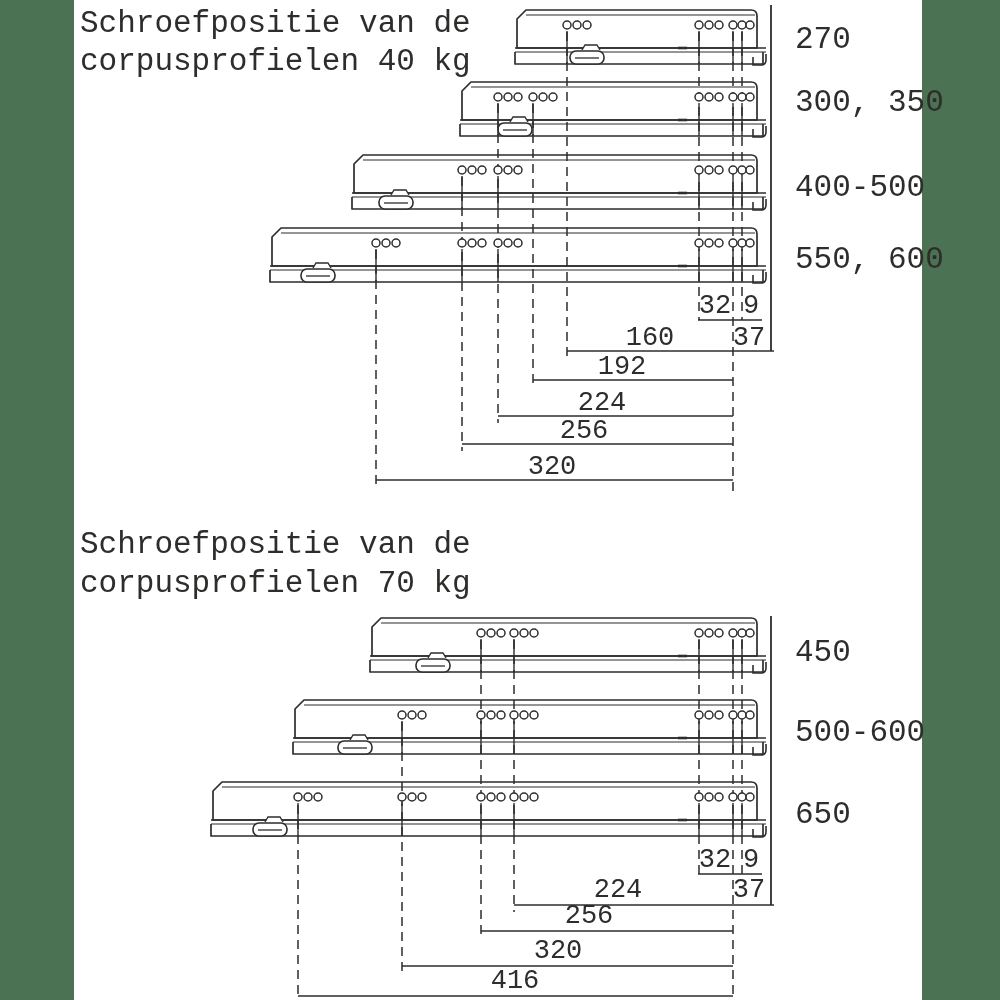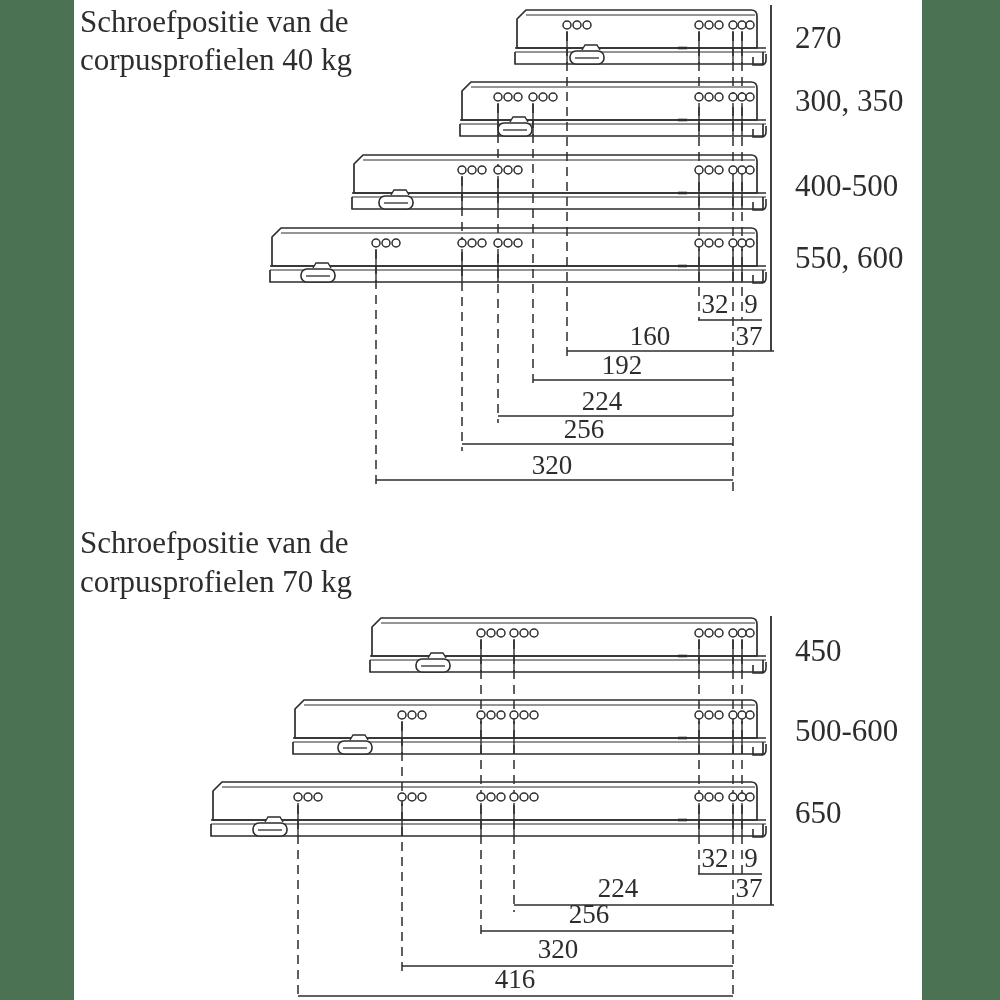--- a/index.html
+++ b/index.html
@@ -1,17 +1,17 @@
 <!DOCTYPE html>
 <html><head>
 <meta charset="utf-8">
 <style>
   html,body{margin:0;padding:0;background:#fff;}
   .page{position:relative;width:1000px;height:1000px;background:#ffffff;overflow:hidden;
-        font-family:Liberation Serif, serif;}
+        font-family:Liberation Mono, monospace;}
   svg{display:block;}
   text{fill:#2e2d2c;}
   .title-text{font-size:31px;}
   .rail-label{font-size:31px;}
   .dim-label{font-size:27px;text-anchor:middle;}
   .v-dash{stroke:#2e2d2c;stroke-width:1.5;stroke-dasharray:9 6;}
   .v-solid{stroke:#2e2d2c;stroke-width:1.8;}
   .dim-line{stroke:#2e2d2c;stroke-width:1.7;}
 </style>
 </head>

